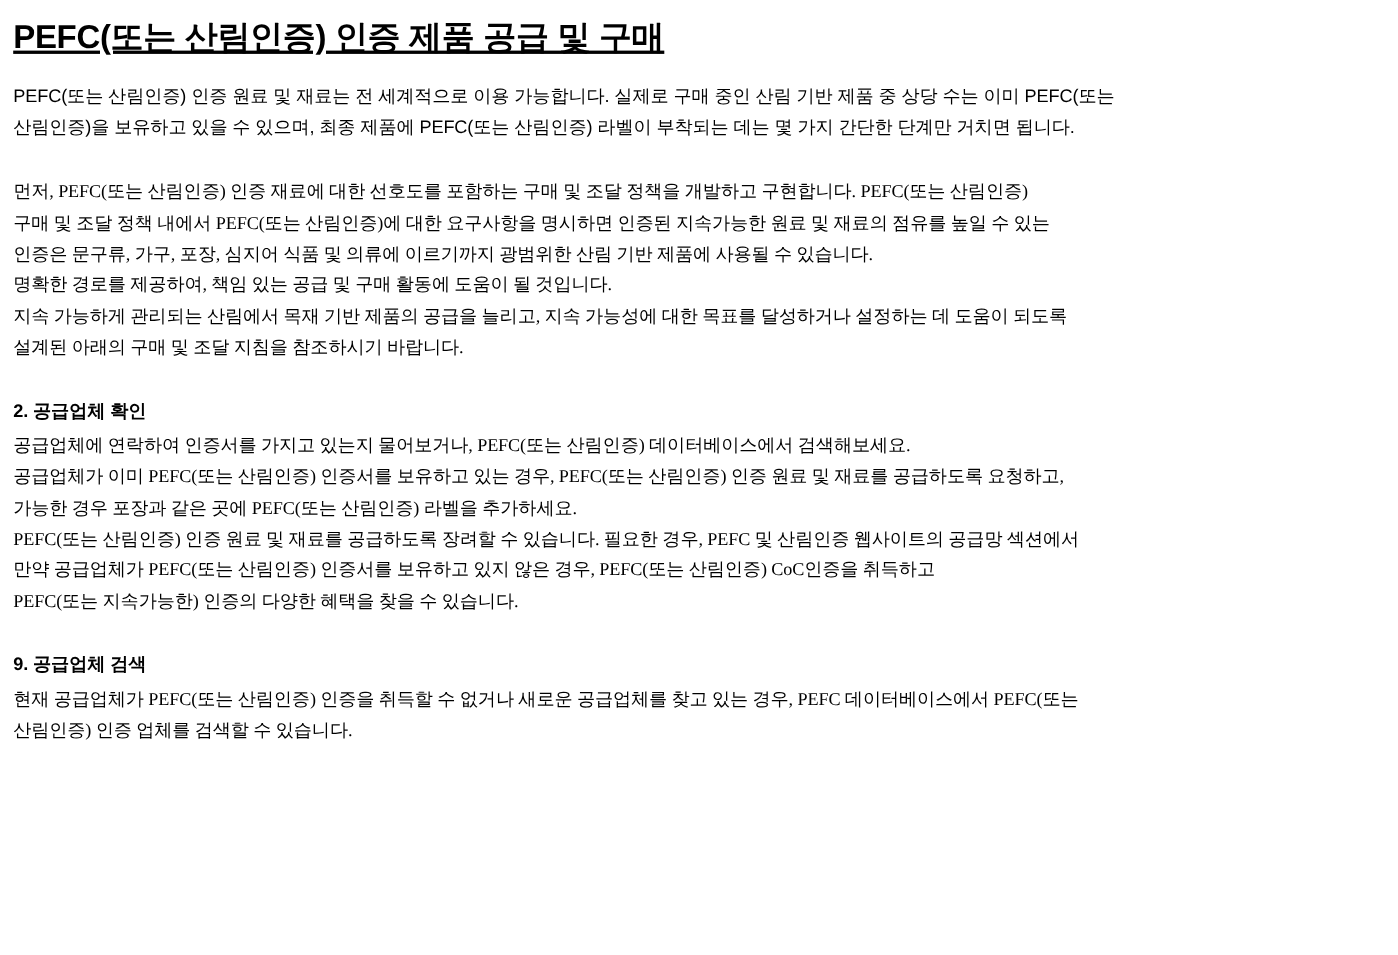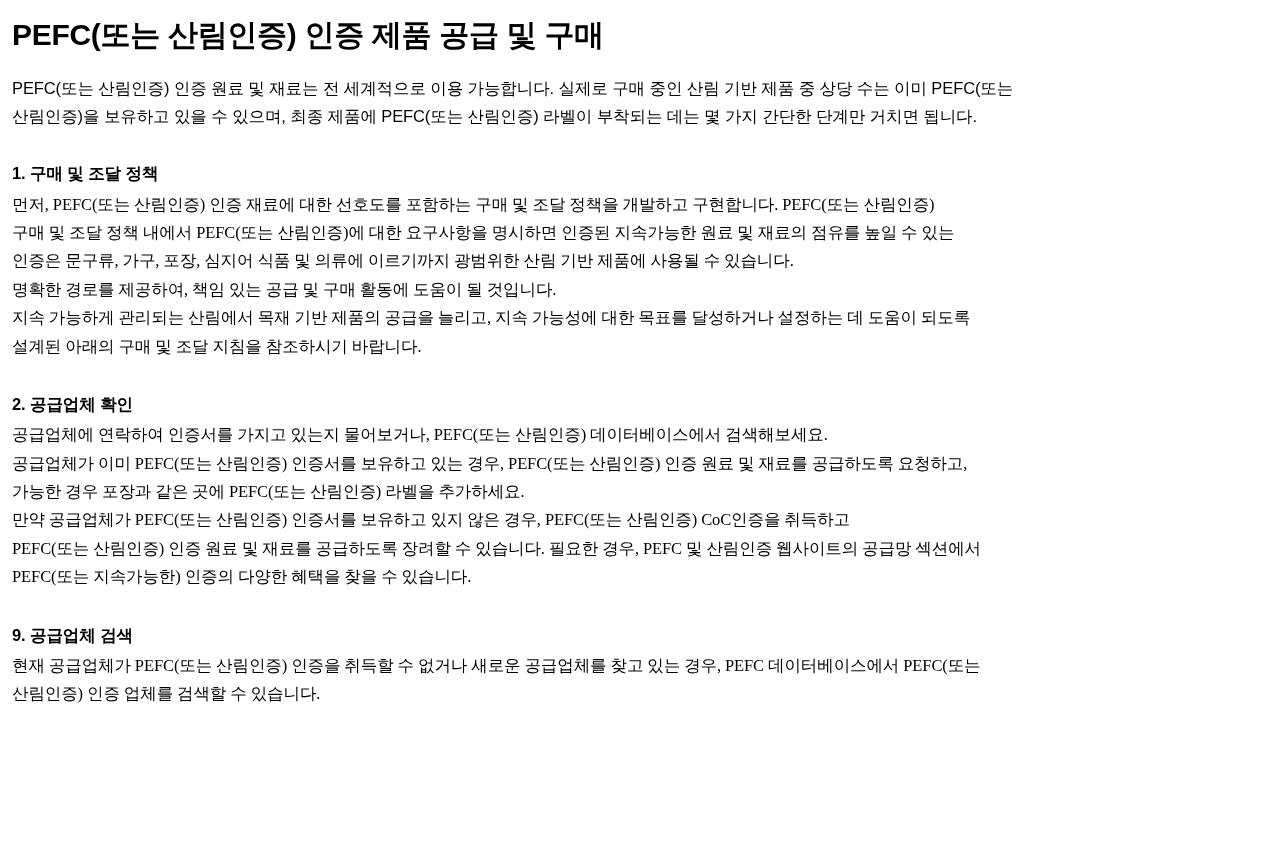--- a/index.html
+++ b/index.html
@@ -19,20 +19,21 @@
     width: 1271px;
     height: 868px;
     padding: 10px 12px 0 12px;
   }
   .doc-title {
     font-size: 30px;
     font-weight: bold;
     letter-spacing: -0.3px;
     line-height: 1.25;
     margin: 6px 0 0 0;
+    text-decoration: underline;
   }
   .intro {
     margin-top: 20px;
     font-size: 16.5px;
     line-height: 1.72;
     letter-spacing: -0.1px;
   }
   .section {
     margin-top: 30px;
   }
@@ -63,39 +64,38 @@
 <div class="page">
 
   <h1 class="doc-title">PEFC(또는 산림인증) 인증 제품 공급 및 구매</h1>
 
   <div class="intro">
     <div class="para-line">PEFC(또는 산림인증) 인증 원료 및 재료는 전 세계적으로 이용 가능합니다. 실제로 구매 중인 산림 기반 제품 중 상당 수는 이미 PEFC(또는</div>
     <div class="para-line">산림인증)을 보유하고 있을 수 있으며, 최종 제품에 PEFC(또는 산림인증) 라벨이 부착되는 데는 몇 가지 간단한 단계만 거치면 됩니다.</div>
   </div>
 
   <div class="section">
-    <div class="section-heading">1. 구매 및 조달 정책</div>
     <div class="block">
       <div class="para-line">먼저, PEFC(또는 산림인증) 인증 재료에 대한 선호도를 포함하는 구매 및 조달 정책을 개발하고 구현합니다. PEFC(또는 산림인증)</div>
       <div class="para-line">구매 및 조달 정책 내에서 PEFC(또는 산림인증)에 대한 요구사항을 명시하면 인증된 지속가능한 원료 및 재료의 점유를 높일 수 있는</div>
       <div class="para-line">인증은 문구류, 가구, 포장, 심지어 식품 및 의류에 이르기까지 광범위한 산림 기반 제품에 사용될 수 있습니다.</div>
       <div class="para-line">명확한 경로를 제공하여, 책임 있는 공급 및 구매 활동에 도움이 될 것입니다.</div>
       <div class="para-line">지속 가능하게 관리되는 산림에서 목재 기반 제품의 공급을 늘리고, 지속 가능성에 대한 목표를 달성하거나 설정하는 데 도움이 되도록</div>
       <div class="para-line">설계된 아래의 구매 및 조달 지침을 참조하시기 바랍니다.</div>
     </div>
   </div>
 
   <div class="section">
     <div class="section-heading">2. 공급업체 확인</div>
     <div class="block">
       <div class="para-line">공급업체에 연락하여 인증서를 가지고 있는지 물어보거나, PEFC(또는 산림인증) 데이터베이스에서 검색해보세요.</div>
       <div class="para-line">공급업체가 이미 PEFC(또는 산림인증) 인증서를 보유하고 있는 경우, PEFC(또는 산림인증) 인증 원료 및 재료를 공급하도록 요청하고,</div>
       <div class="para-line">가능한 경우 포장과 같은 곳에 PEFC(또는 산림인증) 라벨을 추가하세요.</div>
+      <div class="para-line">PEFC(또는 산림인증) 인증 원료 및 재료를 공급하도록 장려할 수 있습니다. 필요한 경우, PEFC 및 산림인증 웹사이트의 공급망 섹션에서</div>
       <div class="para-line">만약 공급업체가 PEFC(또는 산림인증) 인증서를 보유하고 있지 않은 경우, PEFC(또는 산림인증) CoC인증을 취득하고</div>
-      <div class="para-line">PEFC(또는 산림인증) 인증 원료 및 재료를 공급하도록 장려할 수 있습니다. 필요한 경우, PEFC 및 산림인증 웹사이트의 공급망 섹션에서</div>
       <div class="para-line">PEFC(또는 지속가능한) 인증의 다양한 혜택을 찾을 수 있습니다.</div>
     </div>
   </div>
 
   <div class="section">
     <div class="section-heading">9. 공급업체 검색</div>
     <div class="block">
       <div class="para-line">현재 공급업체가 PEFC(또는 산림인증) 인증을 취득할 수 없거나 새로운 공급업체를 찾고 있는 경우, PEFC 데이터베이스에서 PEFC(또는</div>
       <div class="para-line">산림인증) 인증 업체를 검색할 수 있습니다.</div>
     </div>

